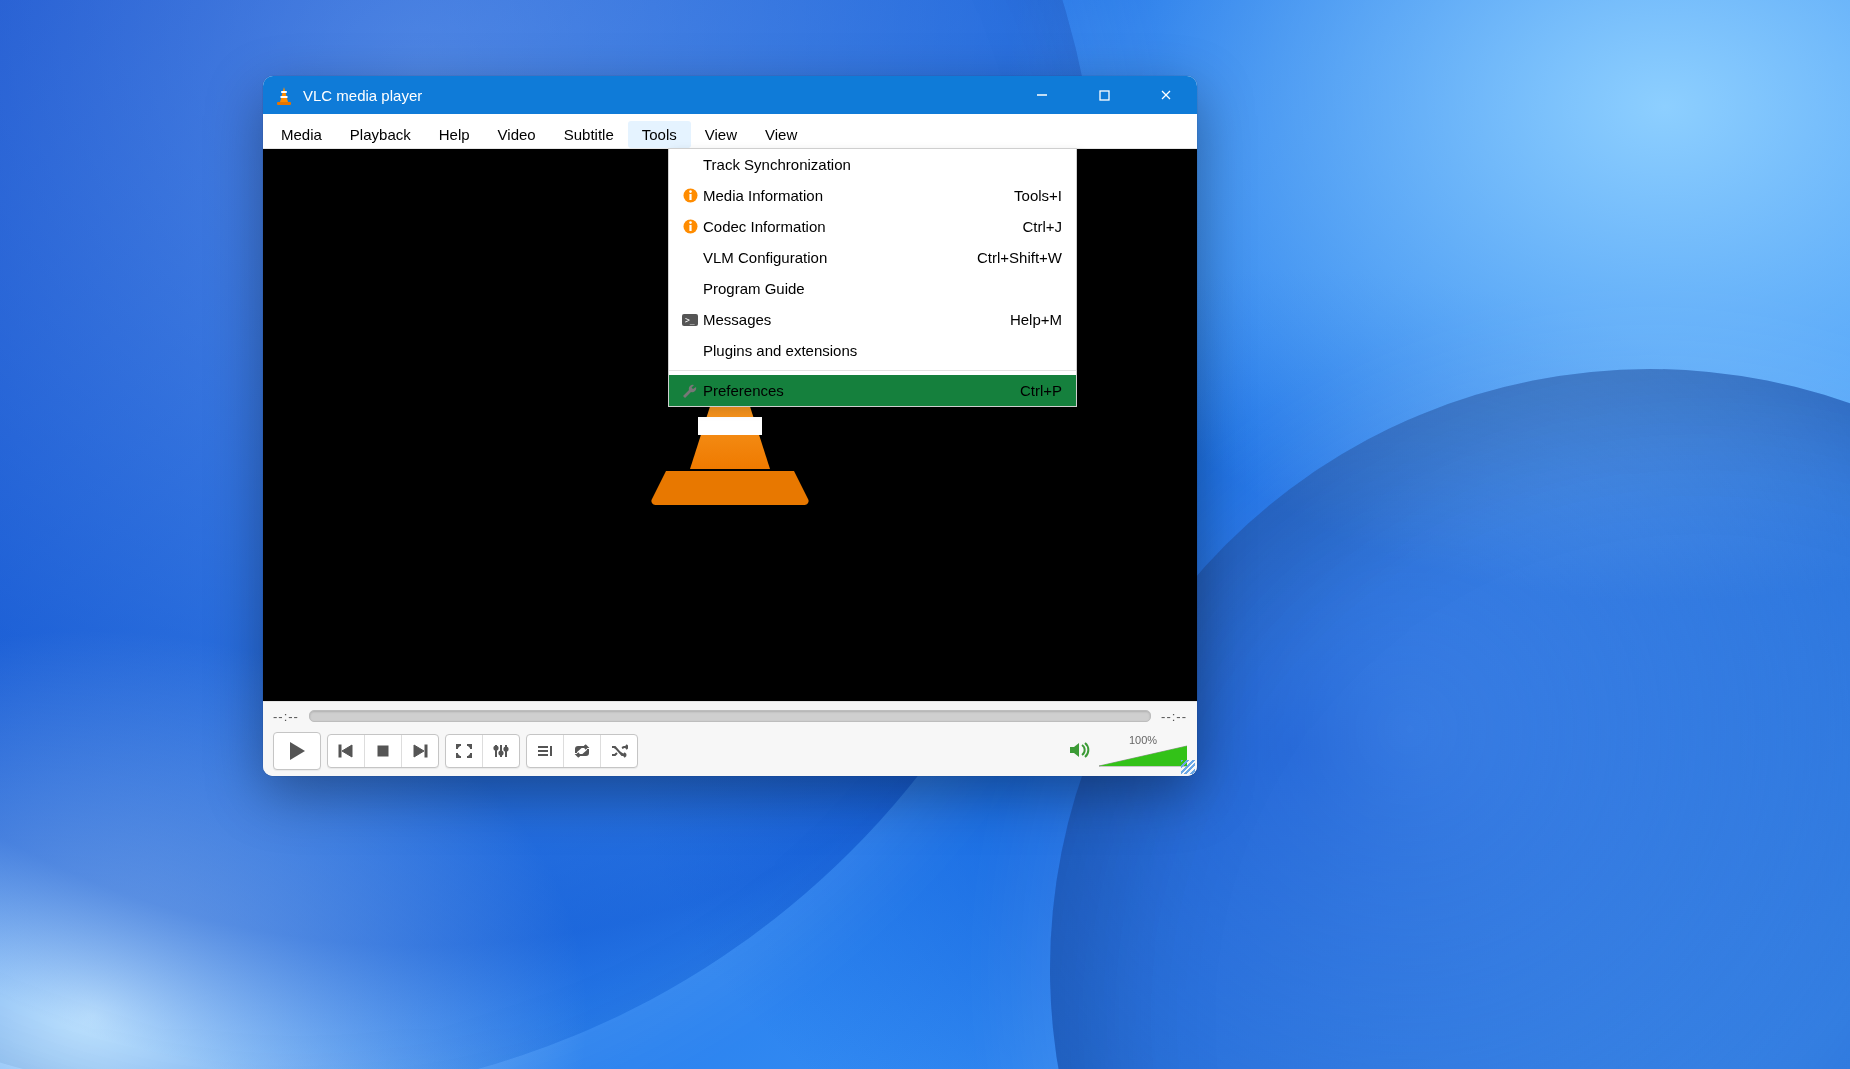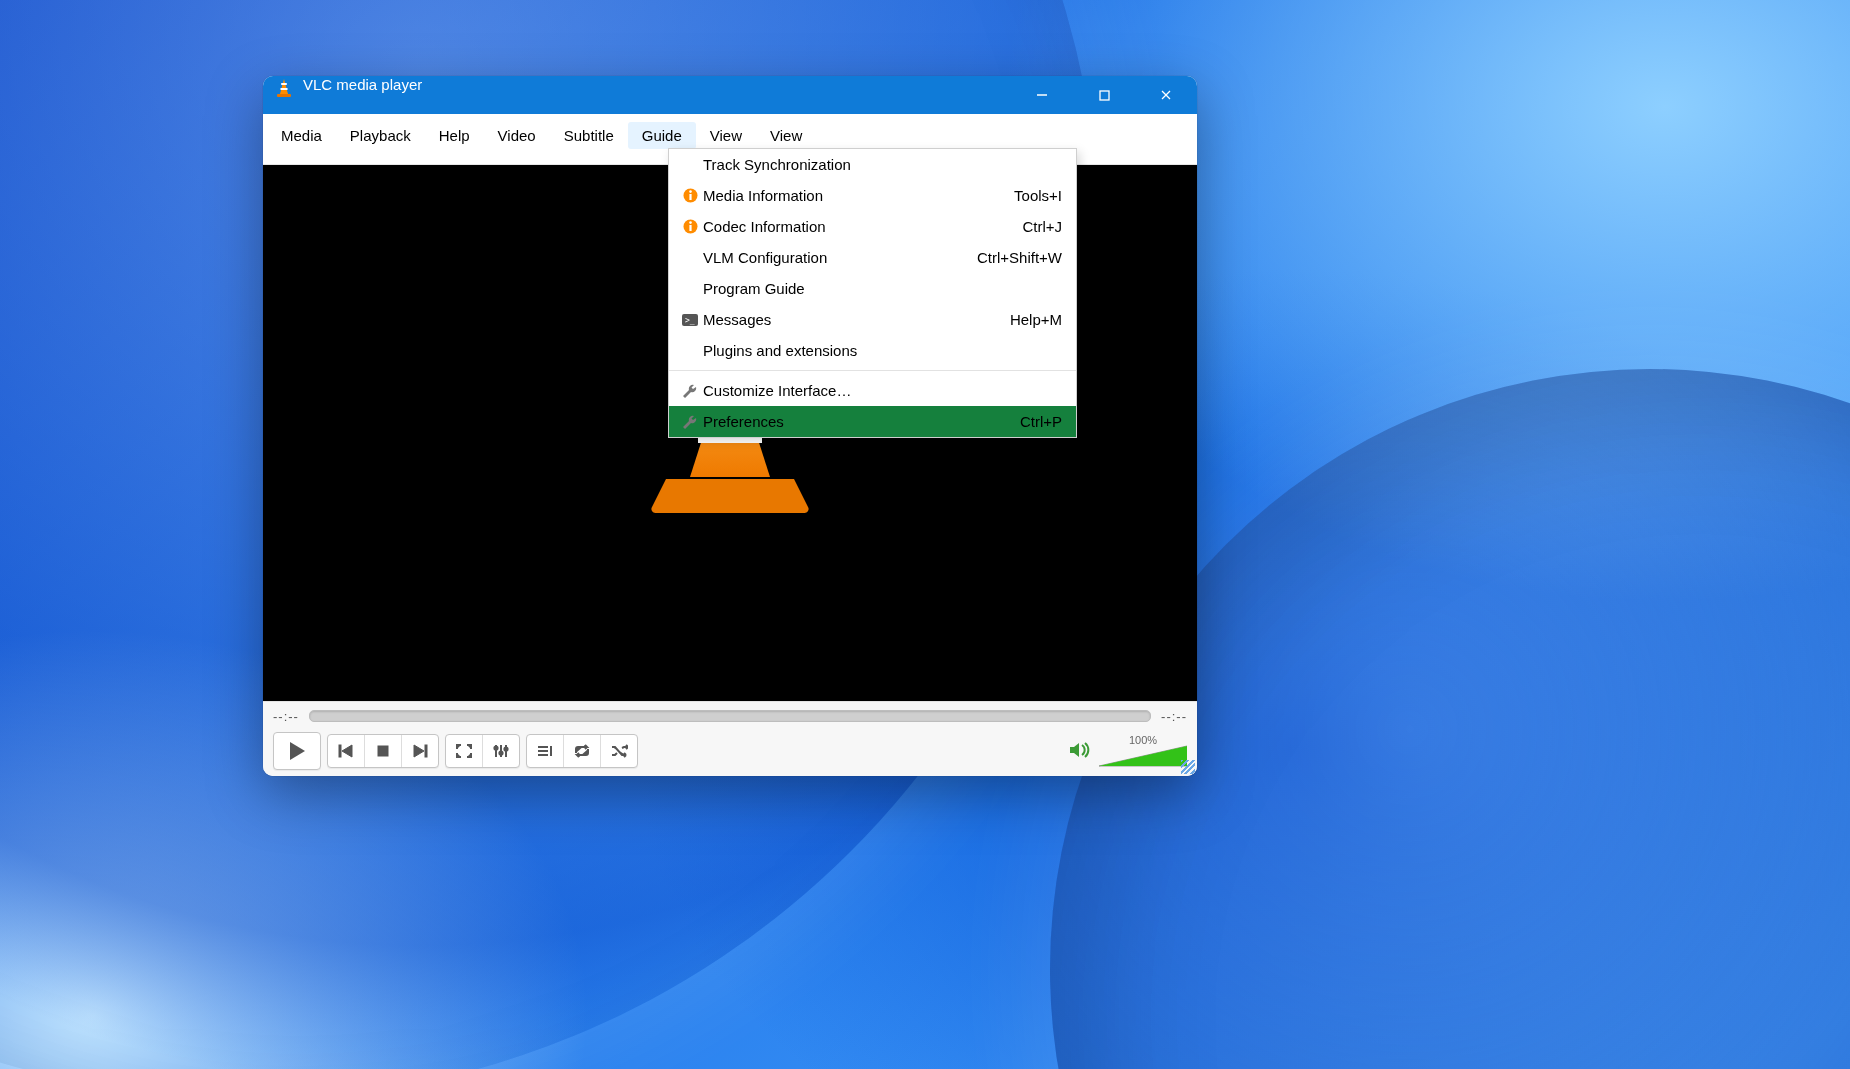--- a/index.html
+++ b/index.html
@@ -10,26 +10,26 @@
     radial-gradient(1100px 800px at 70% 70%,#0c5ad8 0%,rgba(12,90,216,0)60%),
     linear-gradient(135deg,#0a4dd1 0%,#1f74e8 40%,#4aa6ff 100%);
     z-index:0}
   
   .swirl{position:absolute;border-radius:50%;box-shadow:0 0 80px 30px rgba(255,255,255,.08),inset 50px 50px 120px rgba(0,0,0,.15);pointer-events:none}
   .s1{width:1700px;height:1700px;left:-600px;top:-600px;background:radial-gradient(circle at 60% 40%,rgba(255,255,255,.25)0%,rgba(13,71,196,.4)60%,rgba(13,71,196,0)70%)}
   .s2{width:1200px;height:1200px;right:-400px;bottom:-500px;background:radial-gradient(circle at 30% 30%,rgba(255,255,255,.15)0%,rgba(5,60,180,.5)55%,rgba(5,60,180,0)70%)}
 
   
   .win{position:absolute;left:263px;top:76px;width:934px;height:700px;border-radius:10px;background:#fff;box-shadow:0 18px 55px rgba(0,0,0,.35),0 0 0 1px rgba(0,0,0,.05);overflow:hidden;z-index:10;display:flex;flex-direction:column}
-  .titlebar{height:38px;background:#0f7bd8;display:flex;color:#fff;font-size:15px}
+  .titlebar{height:38px;background:#0f7bd8;display:flex;align-items:center;color:#fff;font-size:15px}
   .titlebar .icon{width:22px;height:22px;margin:0 8px 0 10px;display:flex;align-items:flex-end;justify-content:center}
   .sysbtns{margin-left:auto;display:flex;height:100%}
   .sysbtns div{width:62px;display:flex;align-items:center;justify-content:center}
   .sysbtns svg{stroke:#fff;stroke-width:1.3;fill:none}
-  .menubar{height:34px;background:#fff;display:flex;align-items:flex-start;padding:8px 4px;border-bottom:1px solid #e6e6e6}
+  .menubar{height:34px;background:#fff;display:flex;align-items:flex-end;padding:0 4px;border-bottom:1px solid #e6e6e6}
   .menubar .mi{padding:5px 14px;border-radius:3px}
   .menubar .mi.open{background:#e5f3ff}
   .viewport{flex:1;background:#000;position:relative;display:flex;align-items:center;justify-content:center}
   .cone-small svg{display:block}
 
   
   .dropdown{position:absolute;top:72px;left:405px;width:407px;background:#fff;border:1px solid #cfcfcf;box-shadow:3px 4px 10px rgba(0,0,0,.15);z-index:40}
   .dropdown .row{display:flex;align-items:center;height:31px;padding:0 14px 0 8px}
   .dropdown .row .ic{width:26px;display:flex;justify-content:center}
   .dropdown .row .lbl{flex:0 0 auto}
@@ -93,21 +93,21 @@
         </div>
     </div>
   </div>
 
   <div class="menubar" id="menubar">
       <div class="mi">Media</div>
       <div class="mi">Playback</div>
       <div class="mi">Help</div>
       <div class="mi">Video</div>
       <div class="mi">Subtitle</div>
-      <div class="mi open">Guide</div>
+      <div class="mi open">Tools</div>
       <div class="mi">View</div>
       <div class="mi">View</div>
     </div>
 
   <div class="viewport">
     <div>
       <svg width="200" height="170" viewBox="0 0 200 170">
         <polygon points="100,5 140,130 60,130" fill="url(#cg)"></polygon>
         <defs>
             <linearGradient id="cg" x1="0" y1="0" x2="0" y2="1">
@@ -262,32 +262,23 @@
         </span>
         <span class="lbl">Messages</span>
         <span class="sc">Help+M</span>
       </div>
       <div class="row">
         <span class="ic"></span>
         <span class="lbl">Plugins and extensions</span>
         <span class="sc"></span>
       </div>
       <div class="sep"></div>
-      <div class="row">
+      <div class="row highlight">
         <span class="ic">
           <svg width="16" height="16" fill="#777">
             <path d="M14 4a4 4 0 0 1-5 5l-6 6-2-2 6-6a4 4 0 0 1 5-5l-2.5 2.5 1.5 1.5z"></path>
           </svg>
         </span>
-        <span class="lbl">Customize Interface…</span>
-        <span class="sc"></span>
-      </div>
-      <div class="row highlight">
-        <span class="ic">
-          <svg width="16" height="16" fill="#777">
-            <path d="M14 4a4 4 0 0 1-5 5l-6 6-2-2 6-6a4 4 0 0 1 5-5l-2.5 2.5 1.5 1.5z"></path>
-          </svg>
-        </span>
         <span class="lbl">Preferences</span>
         <span class="sc">Ctrl+P</span>
       </div>
     </div>
 </div>
 
 </body></html>

